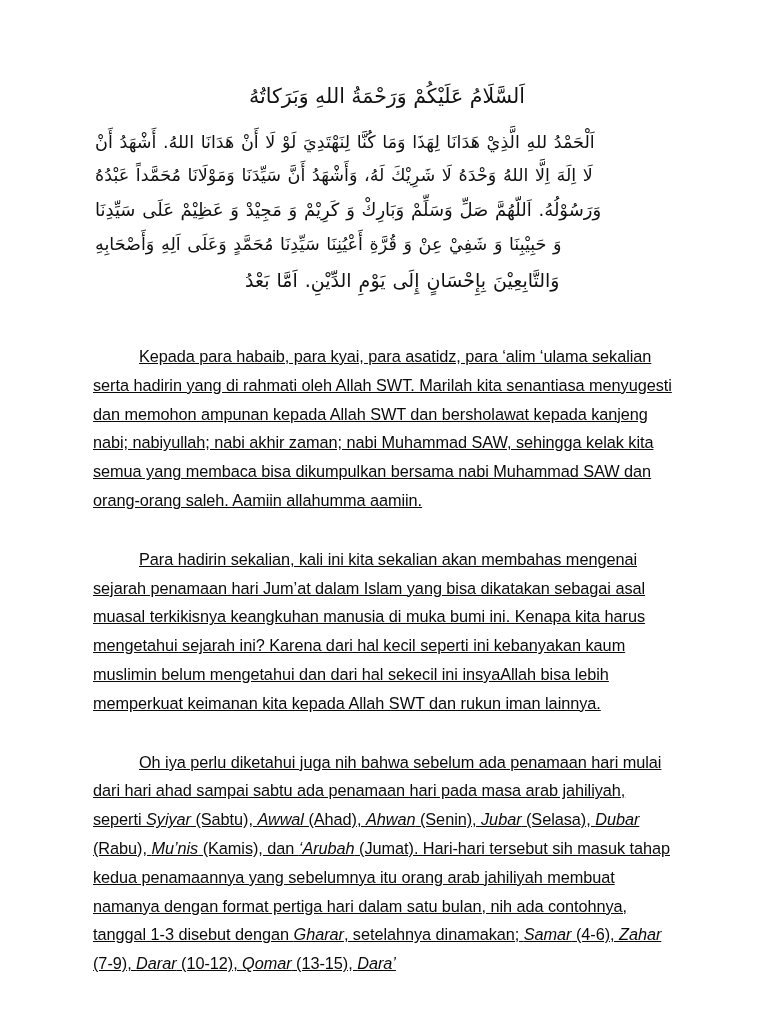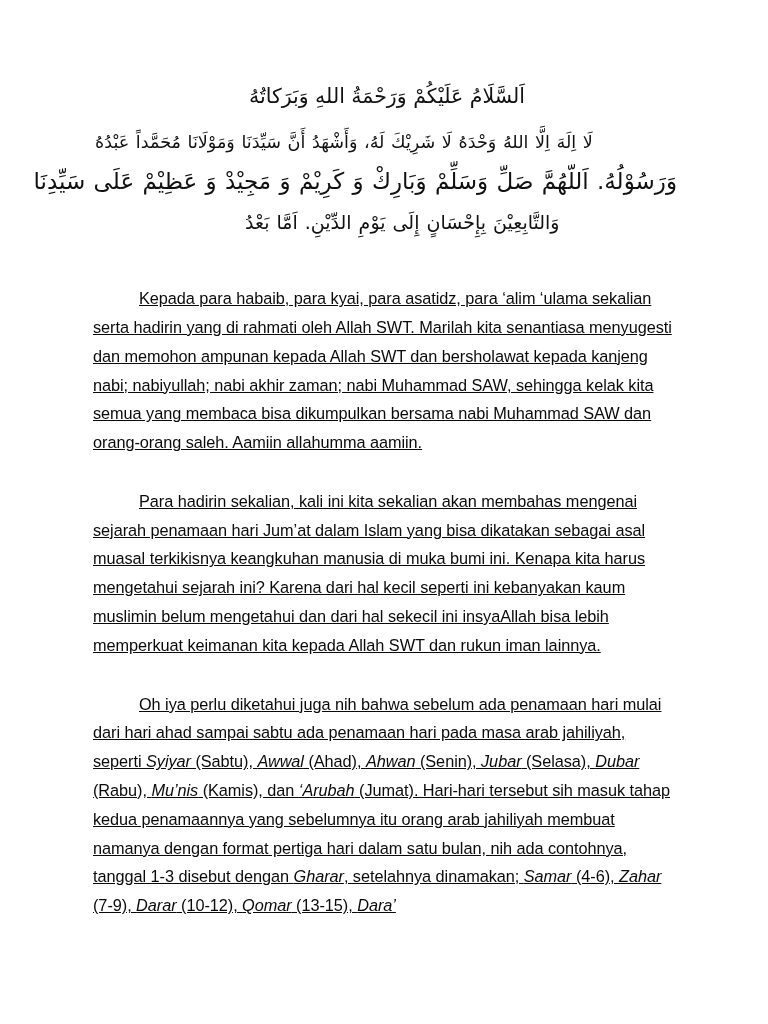--- a/index.html
+++ b/index.html
@@ -59,21 +59,21 @@
     padding-right: 4px;
     word-spacing: 1px;
   }
 
   .arabic-line {
     display: block;
     white-space: nowrap;
   }
   .arabic-line.l1 { text-align: right; font-size: 17.6px; }
   .arabic-line.l2 { text-align: center; font-size: 17.6px; }
-  .arabic-line.l3 { text-align: right; font-size: 23px; }
+  .arabic-line.l3 { text-align: right; font-size: 18px; }
   .arabic-line.l4 { text-align: right; font-size: 17.6px; }
   .arabic-line.l5 { text-align: left;  font-size: 19px; padding-left: 150px; }
 
   
   .body-text {
     margin-top: 44px;
     font-size: 16.3px;
     line-height: 28.8px;
     color: #0a0a0a;
     font-weight: 400;
@@ -97,22 +97,24 @@
 </head>
 <body>
 
 <div class="page">
   <div class="content">
 
     <div class="arabic-block">
       <div class="arabic-salam">اَلسَّلَامُ عَلَيْكُمْ وَرَحْمَةُ اللهِ وَبَرَكاتُهُ</div>
 
       <div class="arabic-body">
+        <span class="arabic-line l1">اَلْحَمْدُ للهِ الَّذِيْ هَدَانَا لِهَذَا وَمَا كُنَّا لِنَهْتَدِيَ لَوْ لَا أَنْ هَدَانَا اللهُ. أَشْهَدُ أَنْ</span>
         <span class="arabic-line l2">لَا اِلَهَ اِلَّا اللهُ وَحْدَهُ لَا شَرِيْكَ لَهُ، وَأَشْهَدُ أَنَّ سَيِّدَنَا وَمَوْلَانَا مُحَمَّداً عَبْدُهُ</span>
         <span class="arabic-line l3">وَرَسُوْلُهُ. اَللّهُمَّ صَلِّ وَسَلِّمْ وَبَارِكْ وَ كَرِيْمْ وَ مَجِيْدْ وَ عَظِيْمْ عَلَى سَيِّدِنَا</span>
+        <span class="arabic-line l4">وَ حَبِيْبِنَا وَ شَفِيْ عِنْ وَ قُرَّةِ أَعْيُنِنَا سَيِّدِنَا مُحَمَّدٍ وَعَلَى اَلِهِ وَأَصْحَابِهِ</span>
         <span class="arabic-line l5">وَالتَّابِعِيْنَ بِإِحْسَانٍ إِلَى يَوْمِ الدِّيْنِ. اَمَّا بَعْدُ</span>
       </div>
     </div>
 
     <div class="body-text">
       <p class="para">Kepada para habaib, para kyai, para asatidz, para ‘alim ‘ulama sekalian serta hadirin yang di rahmati oleh Allah SWT. Marilah kita senantiasa menyugesti dan memohon ampunan kepada Allah SWT dan bersholawat kepada kanjeng nabi; nabiyullah; nabi akhir zaman; nabi Muhammad SAW, sehingga kelak kita semua yang membaca bisa dikumpulkan bersama nabi Muhammad SAW dan orang-orang saleh. Aamiin allahumma aamiin.</p>
 
       <p class="para">Para hadirin sekalian, kali ini kita sekalian akan membahas mengenai sejarah penamaan hari Jum’at dalam Islam yang bisa dikatakan sebagai asal muasal terkikisnya keangkuhan manusia di muka bumi ini. Kenapa kita harus mengetahui sejarah ini? Karena dari hal kecil seperti ini kebanyakan kaum muslimin belum mengetahui dan dari hal sekecil ini insyaAllah bisa lebih memperkuat keimanan kita kepada Allah SWT dan rukun iman lainnya.</p>
 
       <p class="para"><span>Oh iya perlu diketahui juga nih bahwa sebelum ada penamaan hari mulai dari hari ahad sampai sabtu ada penamaan hari pada masa arab jahiliyah, seperti </span><span class="it">Syiyar</span><span> (Sabtu), </span><span class="it">Awwal</span><span> (Ahad), </span><span class="it">Ahwan</span><span> (Senin), </span><span class="it">Jubar</span><span> (Selasa), </span><span class="it">Dubar</span><span> (Rabu), </span><span class="it">Mu’nis</span><span> (Kamis), dan </span><span class="it">‘Arubah</span><span> (Jumat). Hari-hari tersebut sih masuk tahap kedua penamaannya yang sebelumnya itu orang arab jahiliyah membuat namanya dengan format pertiga hari dalam satu bulan, nih ada contohnya, tanggal 1-3 disebut dengan </span><span class="it">Gharar</span><span>, setelahnya dinamakan; </span><span class="it">Samar</span><span> (4-6), </span><span class="it">Zahar</span><span> (7-9), </span><span class="it">Darar</span><span> (10-12), </span><span class="it">Qomar</span><span> (13-15), </span><span class="it">Dara’</span></p>

